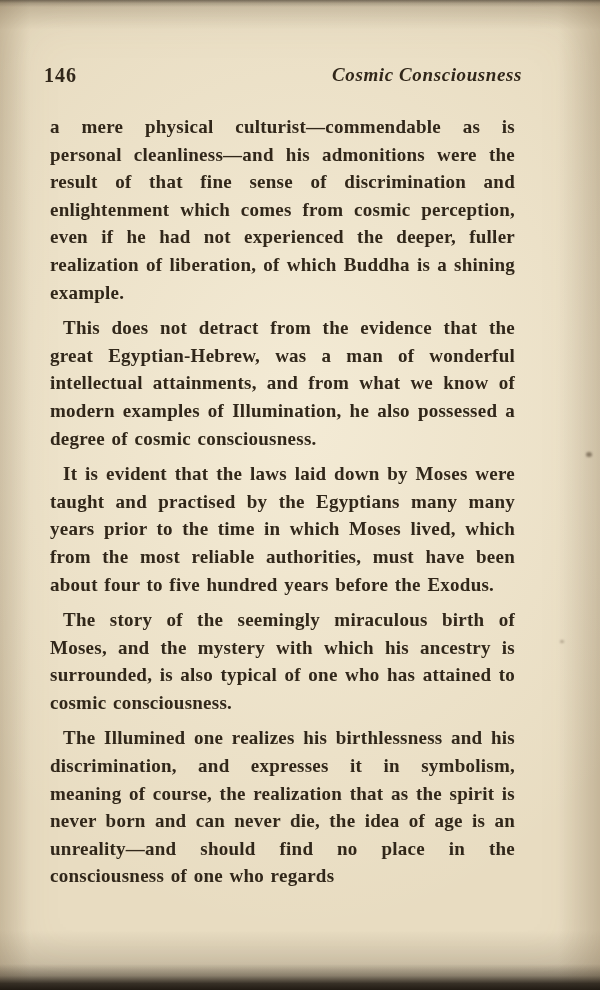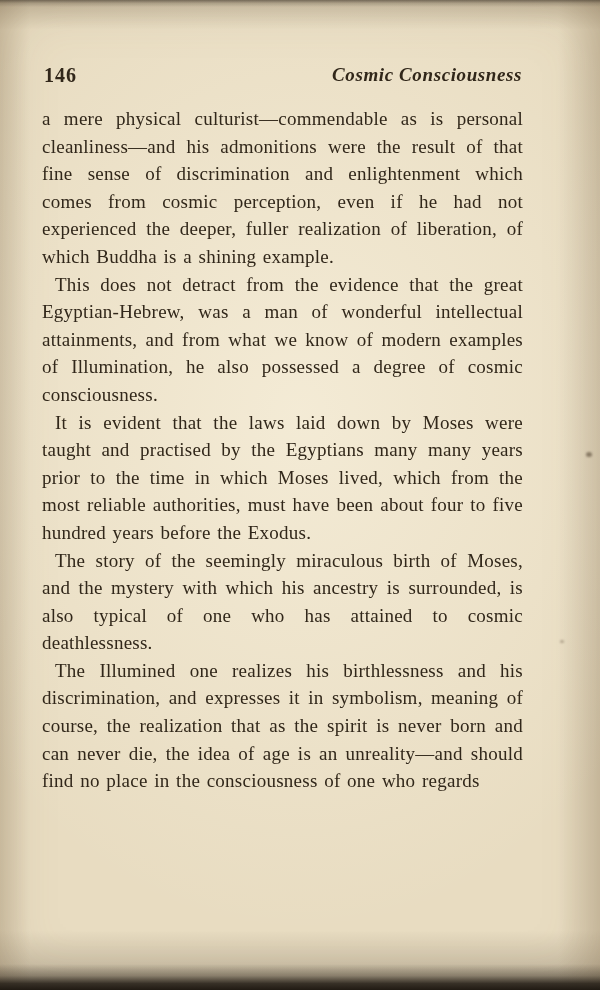--- a/index.html
+++ b/index.html
@@ -62,22 +62,23 @@
     top: 105px;
     left: 42px;
     width: 481px;
     font-size: 19px;
     line-height: 27.6px;
     text-align: justify;
     letter-spacing: 0.25px;
     word-spacing: 1.6px;
   }
   .para {
-    margin: 0;
+    margin: 8px;
     text-indent: 13px;
+    font-weight: bold;
   }
   .para.first {
     text-indent: 0;
   }
   .speck {
     position: absolute;
     border-radius: 50%;
     background: rgba(74,60,42,0.55);
   }
   .speck.s1 { left: 586px; top: 452px; width: 6px; height: 5px; filter: blur(1px); }
@@ -92,21 +93,21 @@
 
   <header class="running-head">
     <span class="folio">146</span>
     <span class="head-title">Cosmic Consciousness</span>
   </header>
 
   <main class="text-block">
     <p class="para first">a mere physical culturist—commendable as is personal cleanliness—and his admonitions were the result of that fine sense of discrimination and enlightenment which comes from cosmic perception, even if he had not experienced the deeper, fuller realization of liberation, of which Buddha is a shining example.</p>
     <p class="para">This does not detract from the evidence that the great Egyptian-Hebrew, was a man of wonderful intellectual attainments, and from what we know of modern examples of Illumination, he also possessed a degree of cosmic consciousness.</p>
     <p class="para">It is evident that the laws laid down by Moses were taught and practised by the Egyptians many many years prior to the time in which Moses lived, which from the most reliable authorities, must have been about four to five hundred years before the Exodus.</p>
-    <p class="para">The story of the seemingly miraculous birth of Moses, and the mystery with which his ancestry is surrounded, is also typical of one who has attained to cosmic deathlessness.</p>
+    <p class="para">The story of the seemingly miraculous birth of Moses, and the mystery with which his ancestry is surrounded, is also typical of one who has attained to cosmic consciousness.</p>
     <p class="para">The Illumined one realizes his birthlessness and his discrimination, and expresses it in symbolism, meaning of course, the realization that as the spirit is never born and can never die, the idea of age is an unreality—and should find no place in the consciousness of one who regards</p>
   </main>
 
   <div class="speck s1"></div>
   <div class="speck s2"></div>
 
   <div class="edge-bottom"></div>
 
 </div>
 

